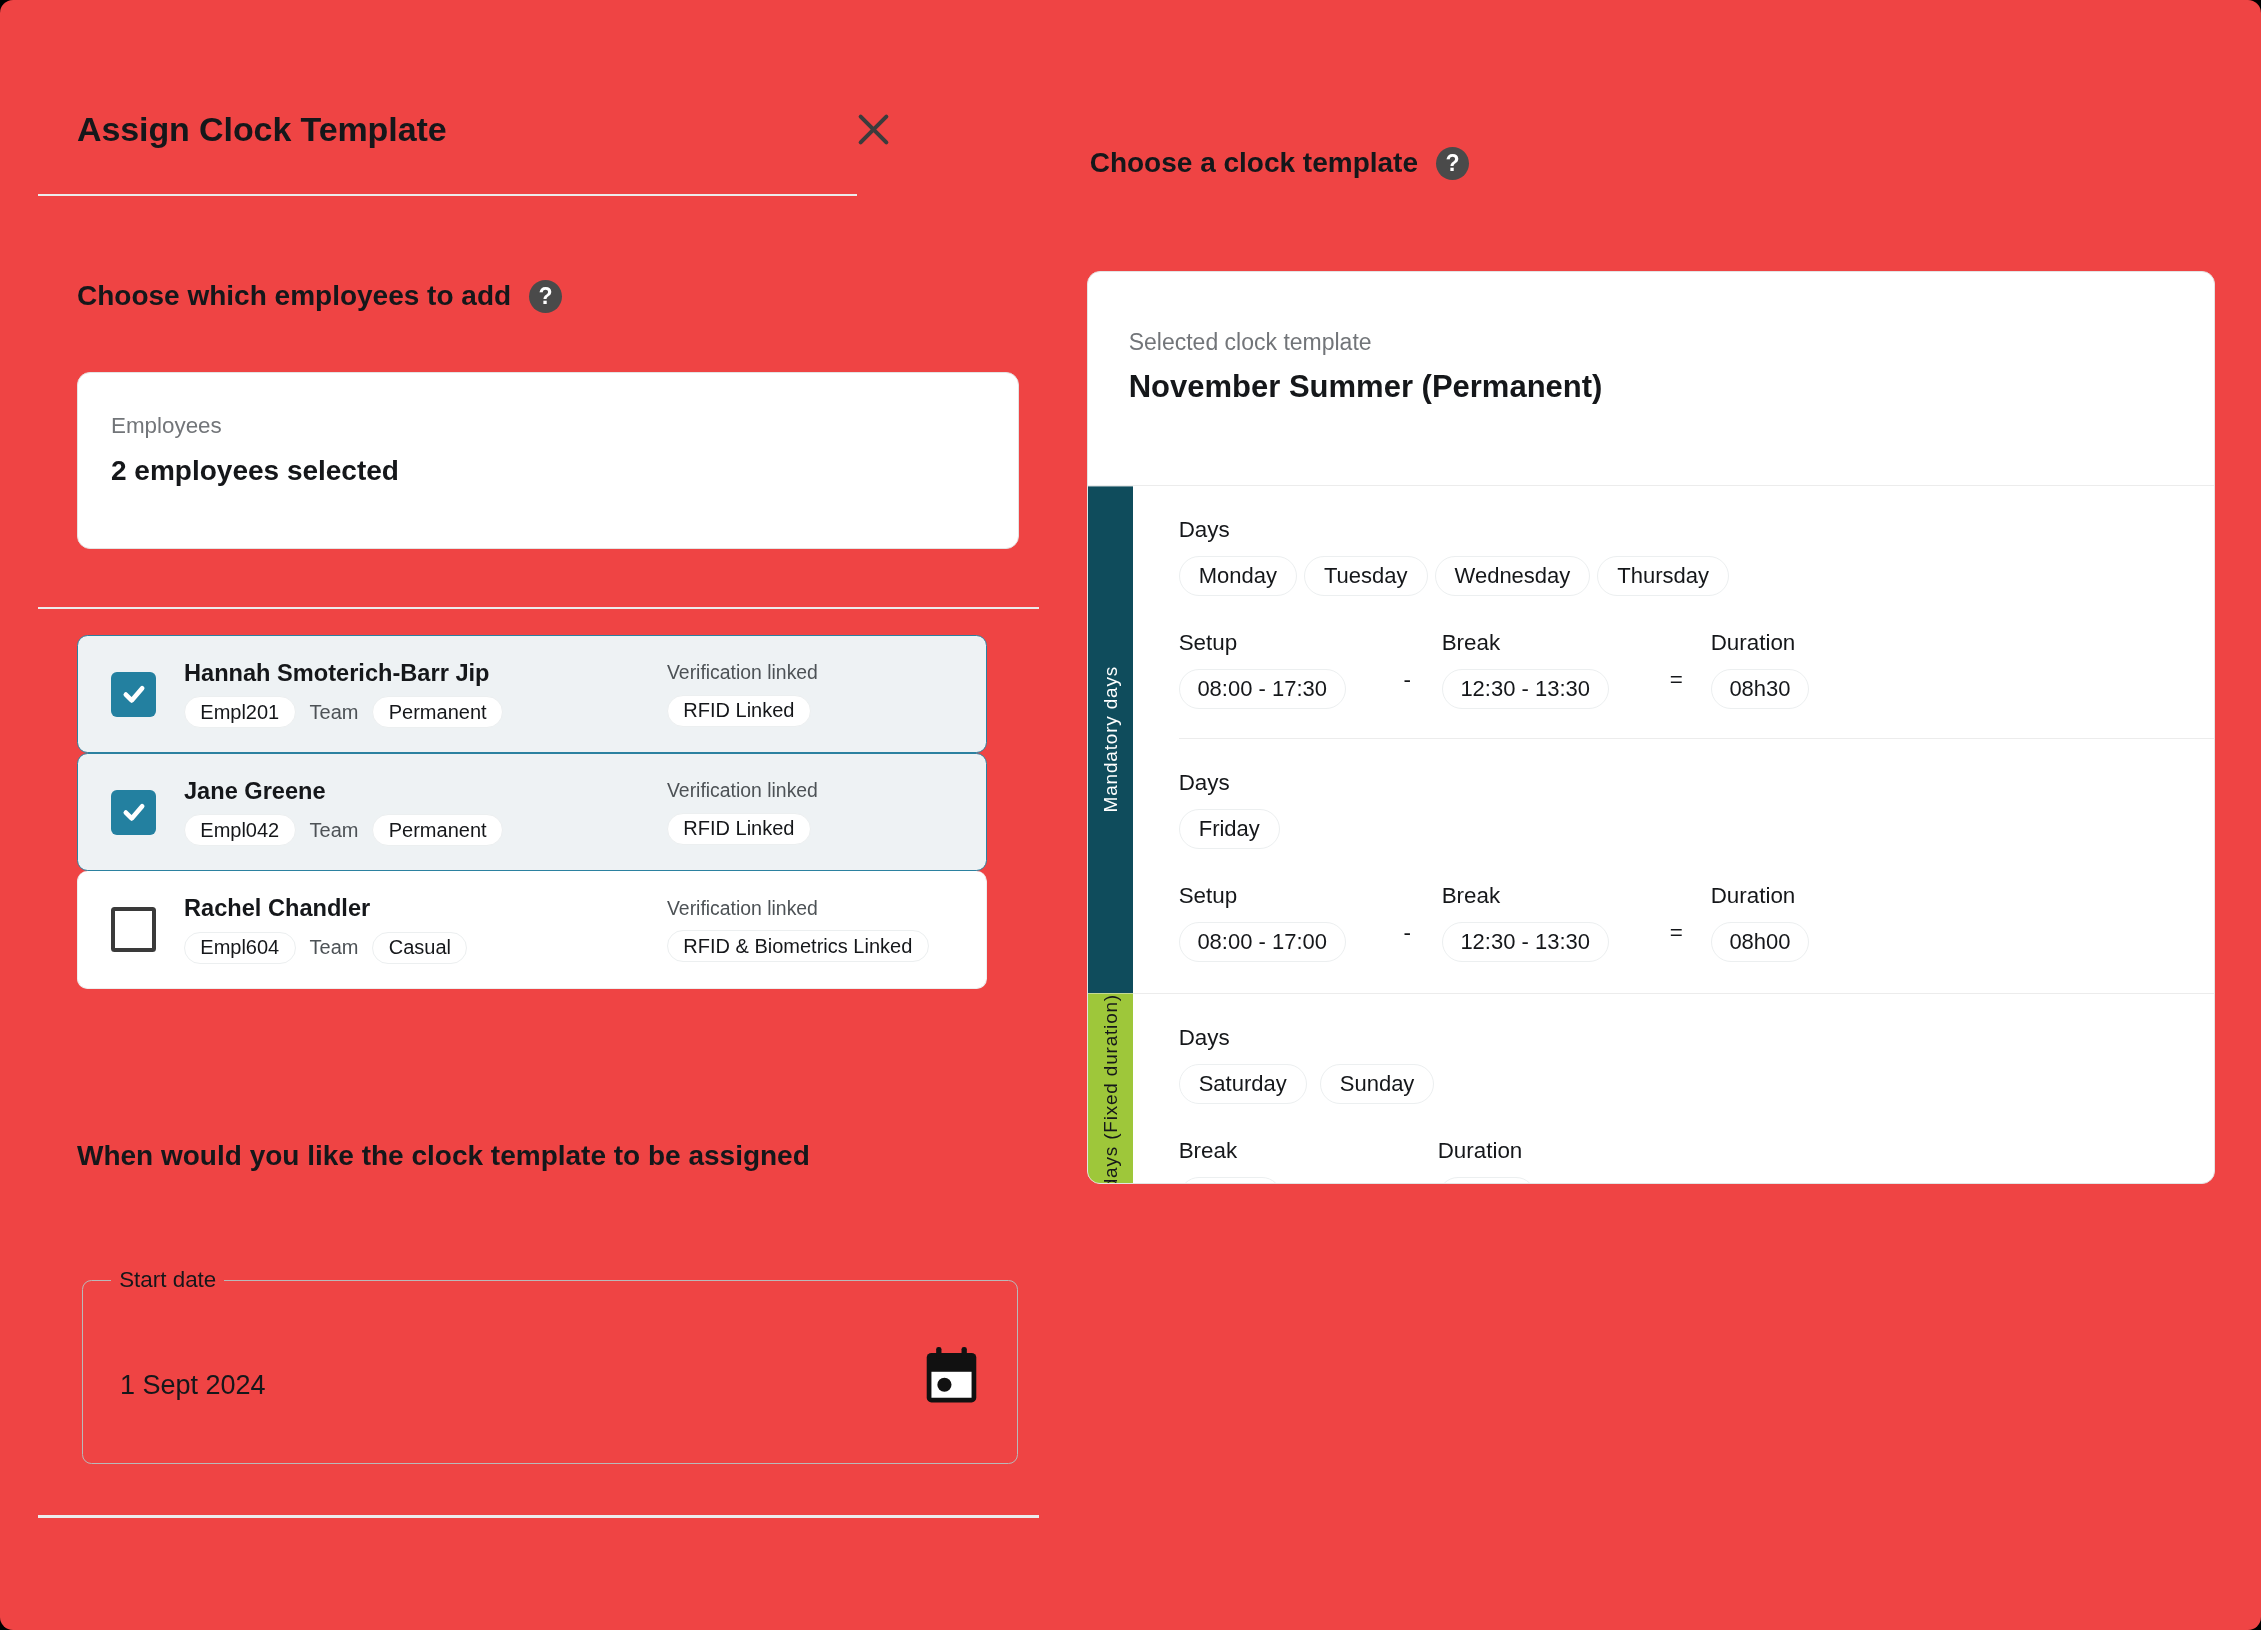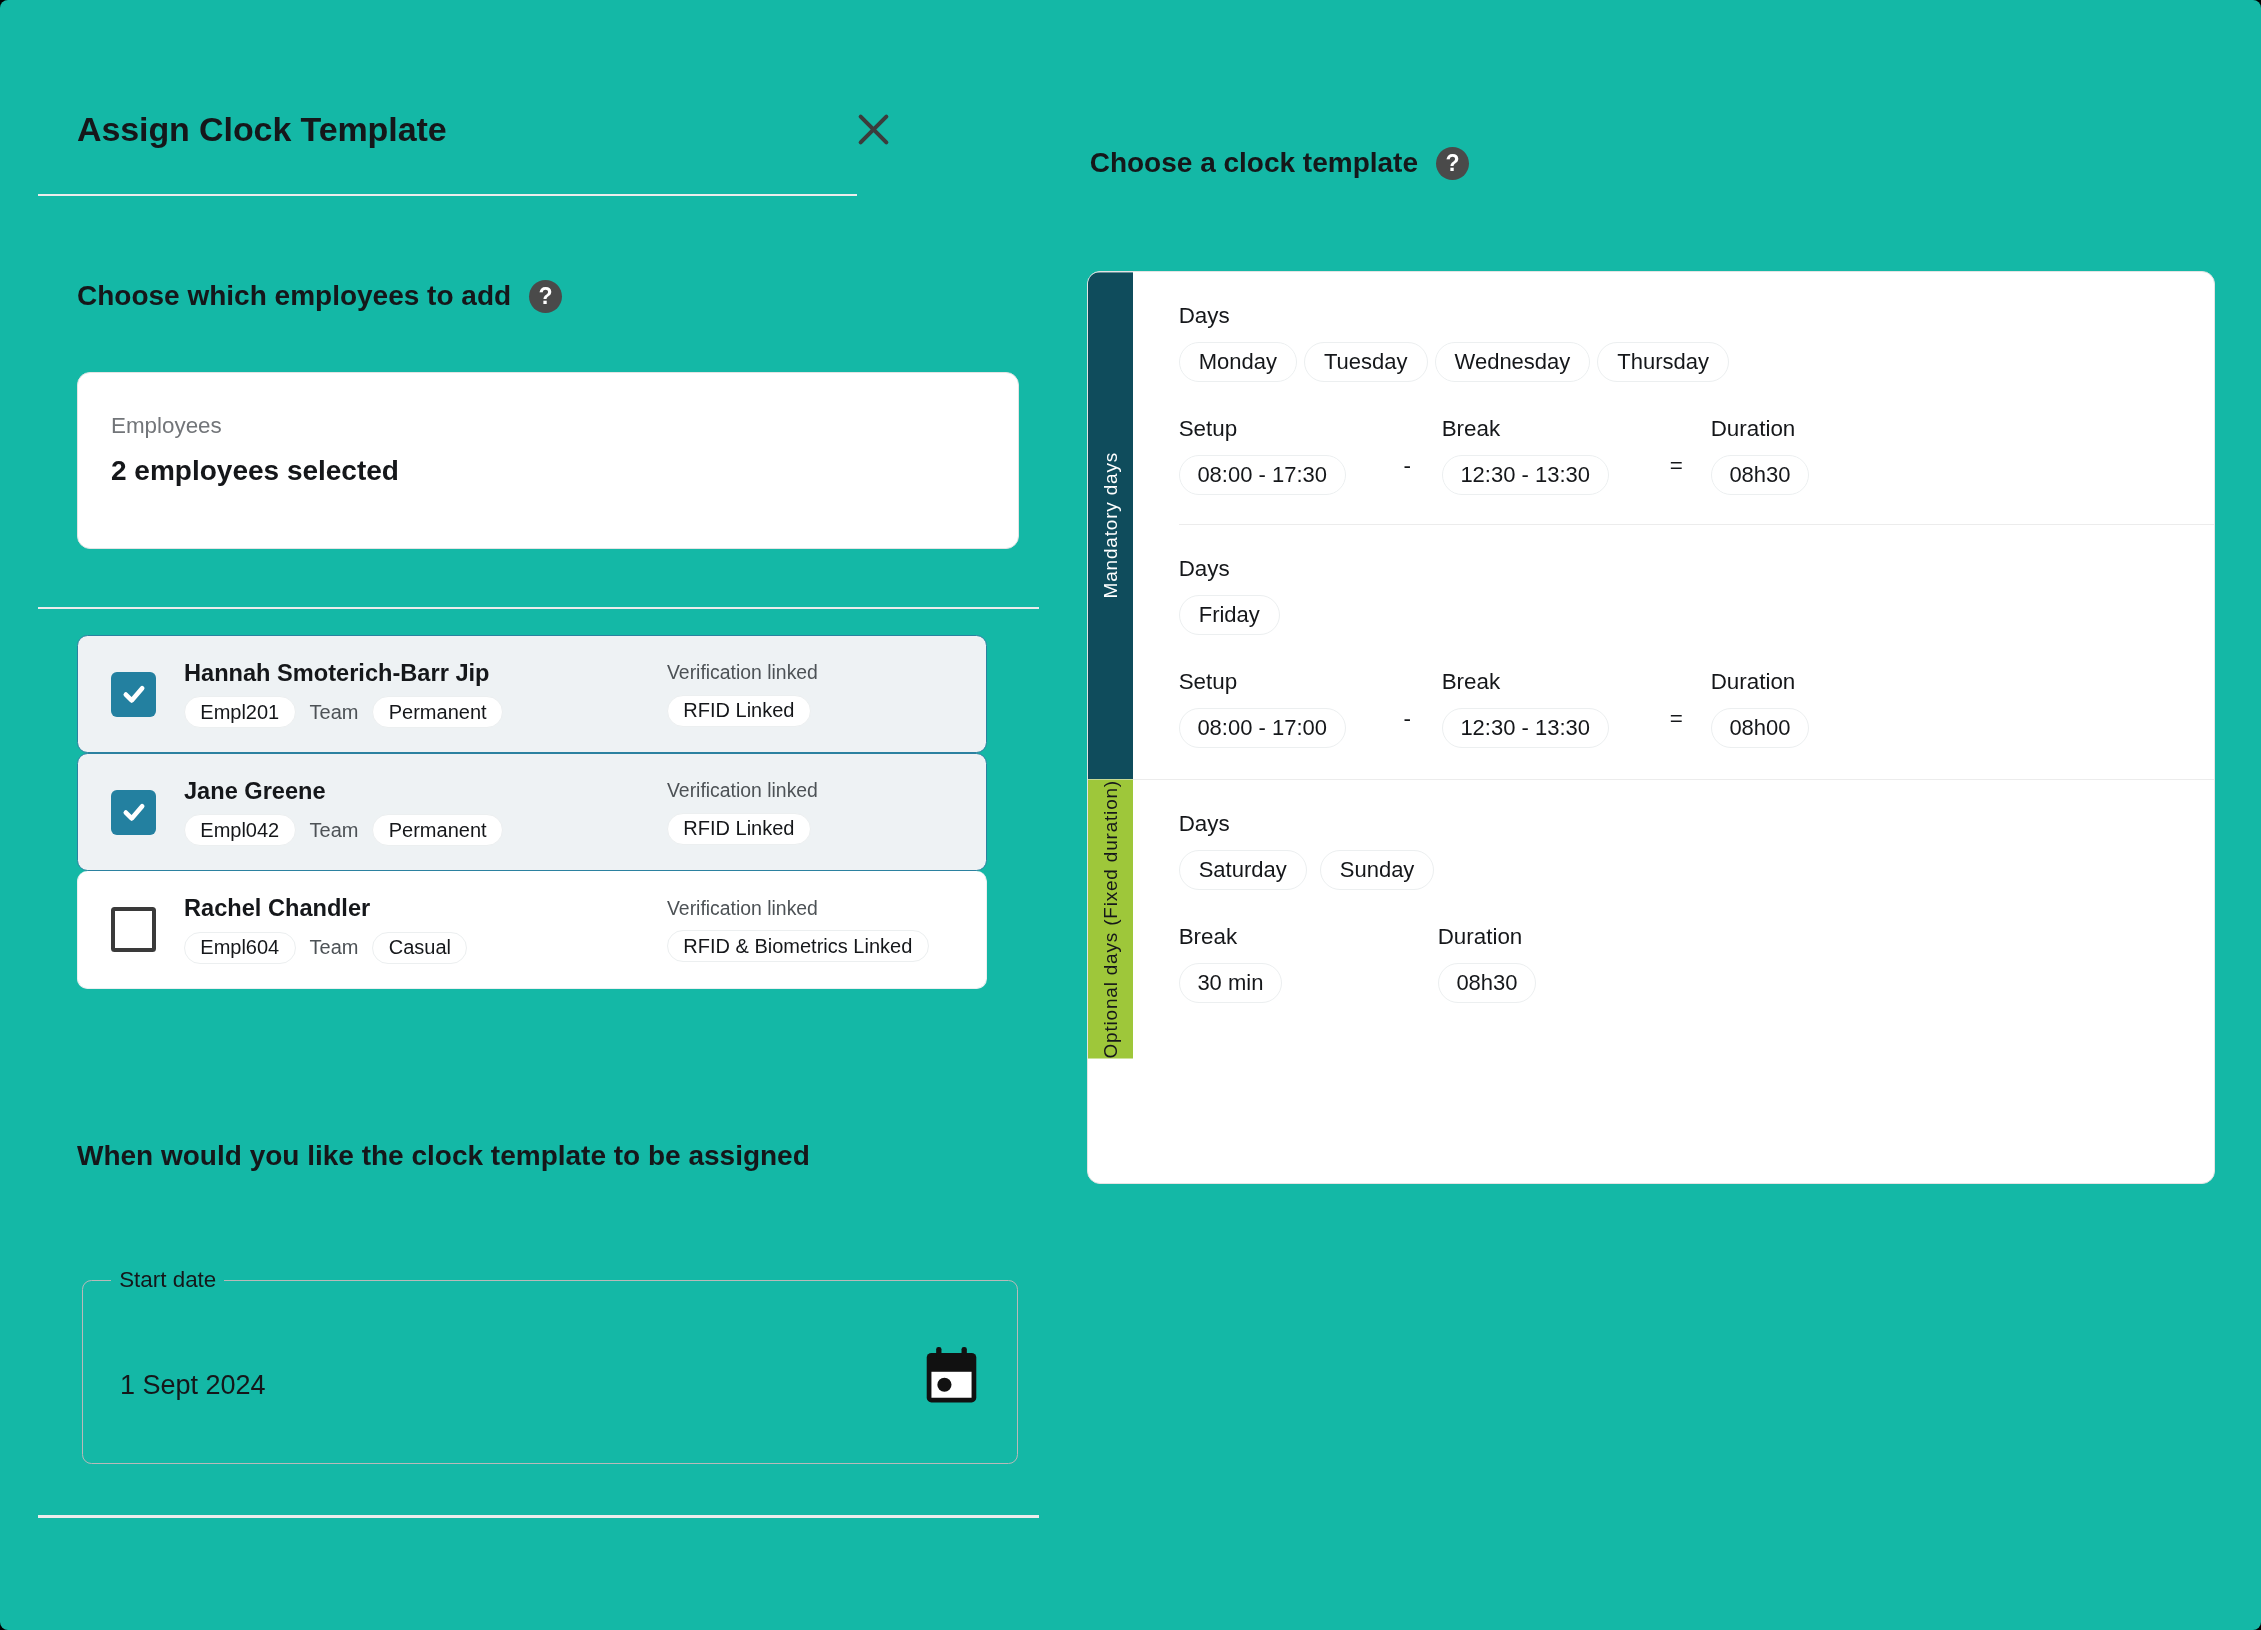--- a/index.html
+++ b/index.html
@@ -10,22 +10,22 @@
   body {
     width: 2261px;
     height: 1631px;
     font-family: "Liberation Sans", sans-serif;
     -webkit-font-smoothing: antialiased;
   }
 
   .page {
     position: absolute;
     inset: 0;
-    background: #14b8a6;
-    border-radius: 8px;
+    background: #ef4444;
+    border-radius: 13px;
     overflow: hidden;
   }
 
   
   .left-panel {
     position: absolute;
     left: 0;
     top: 0;
     width: 1060px;
     height: 1631px;
@@ -540,20 +540,24 @@
 
   <div class="right-panel">
 
     <div class="section-heading" id="template-heading">
       <span class="label">Choose a clock template</span>
       <span class="help-icon">?</span>
     </div>
 
     <div class="template-card">
 
+      <div class="card-top">
+        <div class="sub">Selected clock template</div>
+        <div class="name">November Summer (Permanent)</div>
+      </div>
 
       <div class="band">
         <div class="band-stripe mandatory">Mandatory days</div>
         <div class="band-content">
 
           <div class="sub-block" style="padding:31px 0 29.4px 0;">
             <div class="field-title">Days</div>
             <div class="day-chips" style="margin-bottom:34px;gap:7px;">
               <span class="day-chip">Monday</span>
               <span class="day-chip">Tuesday</span>

